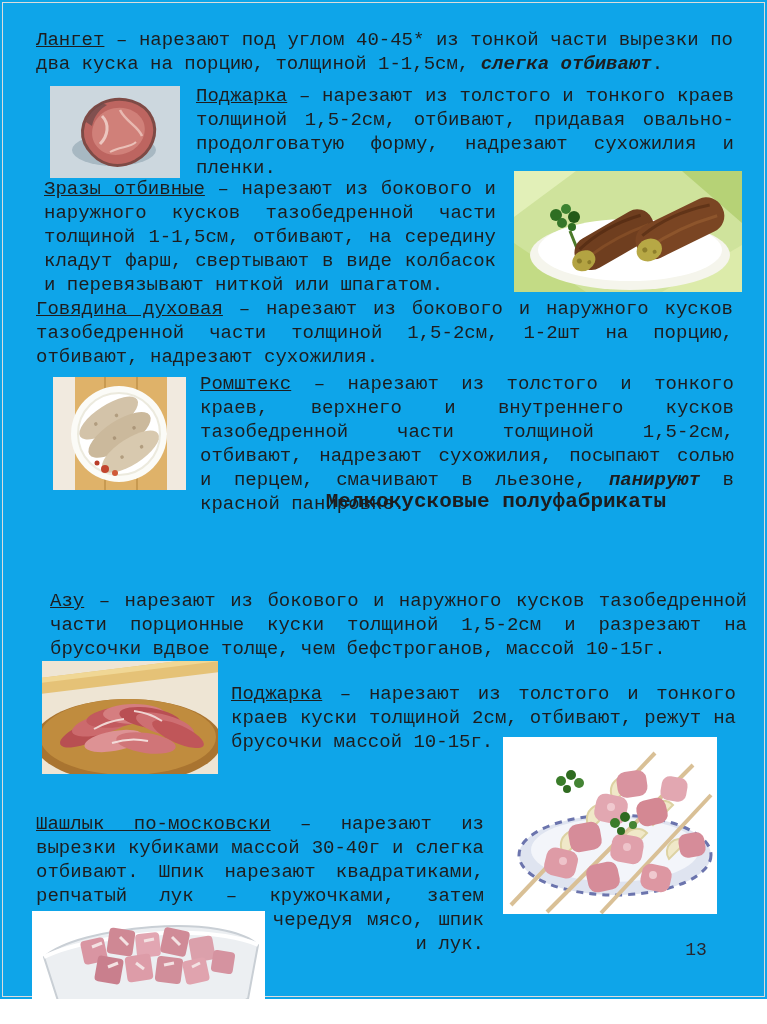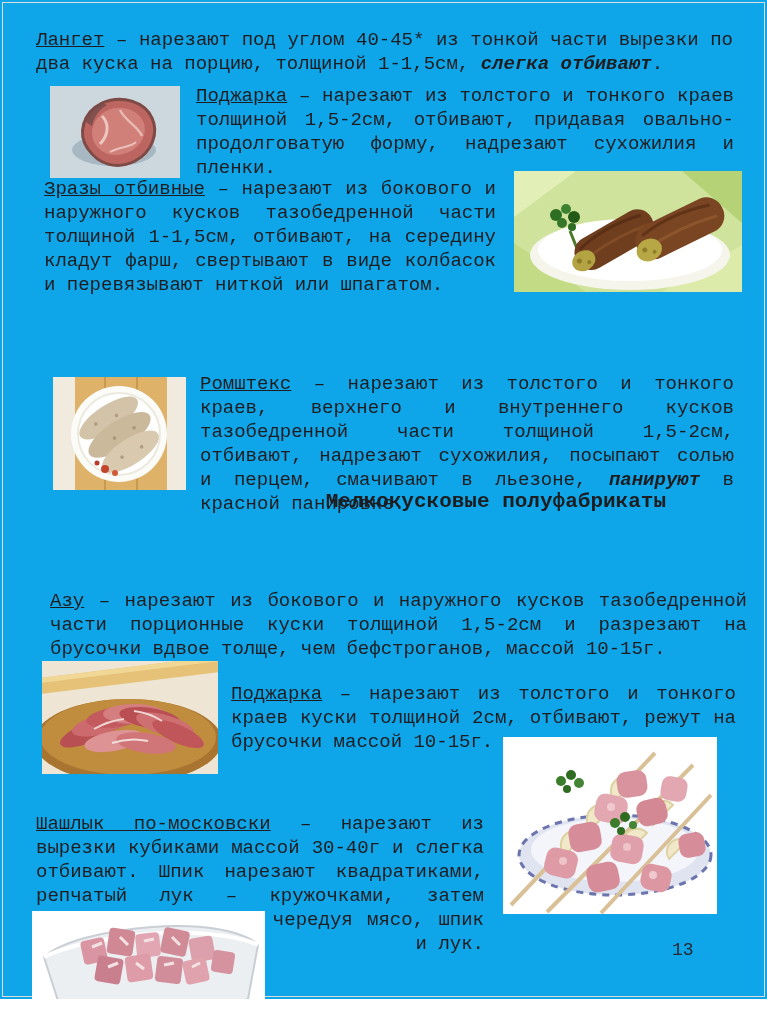--- a/index.html
+++ b/index.html
@@ -14,21 +14,21 @@
     text-align:justify;color:#1d1d1f;
   }
   .term{text-decoration:underline;}
   .em{font-weight:bold;font-style:italic;}
   .heading{
     position:absolute;left:36px;top:490px;width:630px;text-align:right;
     font-weight:bold;font-size:21px;line-height:24px;
   }
   .photo{position:absolute;display:block;}
   .pagenum{
-    position:absolute;left:672px;top:940px;width:48px;text-align:left;
+    position:absolute;left:672px;top:940px;width:48px;text-align:center;
     font-size:18px;color:#272730;
   }
 </style>
 </head>
 <body>
 
 <div class="page">
   <div class="frame"></div>
 
   <p class="block" style="left:36px;top:28px;width:697px"><span class="term">Лангет</span><span> – нарезают под углом 40-45* из тонкой части вырезки по два куска на порцию, толщиной 1-1,5см, </span><span class="em">слегка отбивают</span><span>.</span></p>
@@ -75,20 +75,21 @@
     <g transform="rotate(-26 165 60)">
       <rect x="120" y="40" width="94" height="36" rx="17" fill="#7a4523"></rect>
       <path d="M130 48 Q165 40 204 50" stroke="#613418" stroke-width="3" fill="none"></path>
       <path d="M128 62 Q166 56 206 63" stroke="#8d552c" stroke-width="3" fill="none"></path>
       <ellipse cx="130" cy="64" rx="13" ry="11" fill="#b7a845"></ellipse>
       <circle cx="126" cy="62" r="2.5" fill="#8e7f2c"></circle>
         <circle cx="134" cy="68" r="2" fill="#8e7f2c"></circle>
     </g>
   </svg>
 
+  <p class="block" style="left:36px;top:297px;width:697px"><span class="term">Говядина духовая</span><span> – нарезают из бокового и наружного кусков тазобедренной части толщиной 1,5-2см, 1-2шт на порцию, отбивают, надрезают сухожилия.</span></p>
 
   <svg class="photo" style="left:53px;top:377px" width="133" height="113" viewBox="0 0 133 113">
     <rect width="133" height="113" fill="#f1eadf"></rect>
     <rect x="22" y="0" width="92" height="113" fill="#dfb269"></rect>
     <line x1="52" y1="0" x2="52" y2="113" stroke="#c89a50" stroke-width="2"></line>
     <line x1="84" y1="0" x2="84" y2="113" stroke="#c89a50" stroke-width="2"></line>
     <circle cx="66" cy="57" r="48" fill="#fbfbf7"></circle>
     <circle cx="66" cy="57" r="41" fill="#ffffff" stroke="#eceade" stroke-width="2"></circle>
     <g transform="rotate(-33 66 57)">
       <ellipse cx="66" cy="38" rx="34" ry="13" fill="#d3c3a9"></ellipse>

